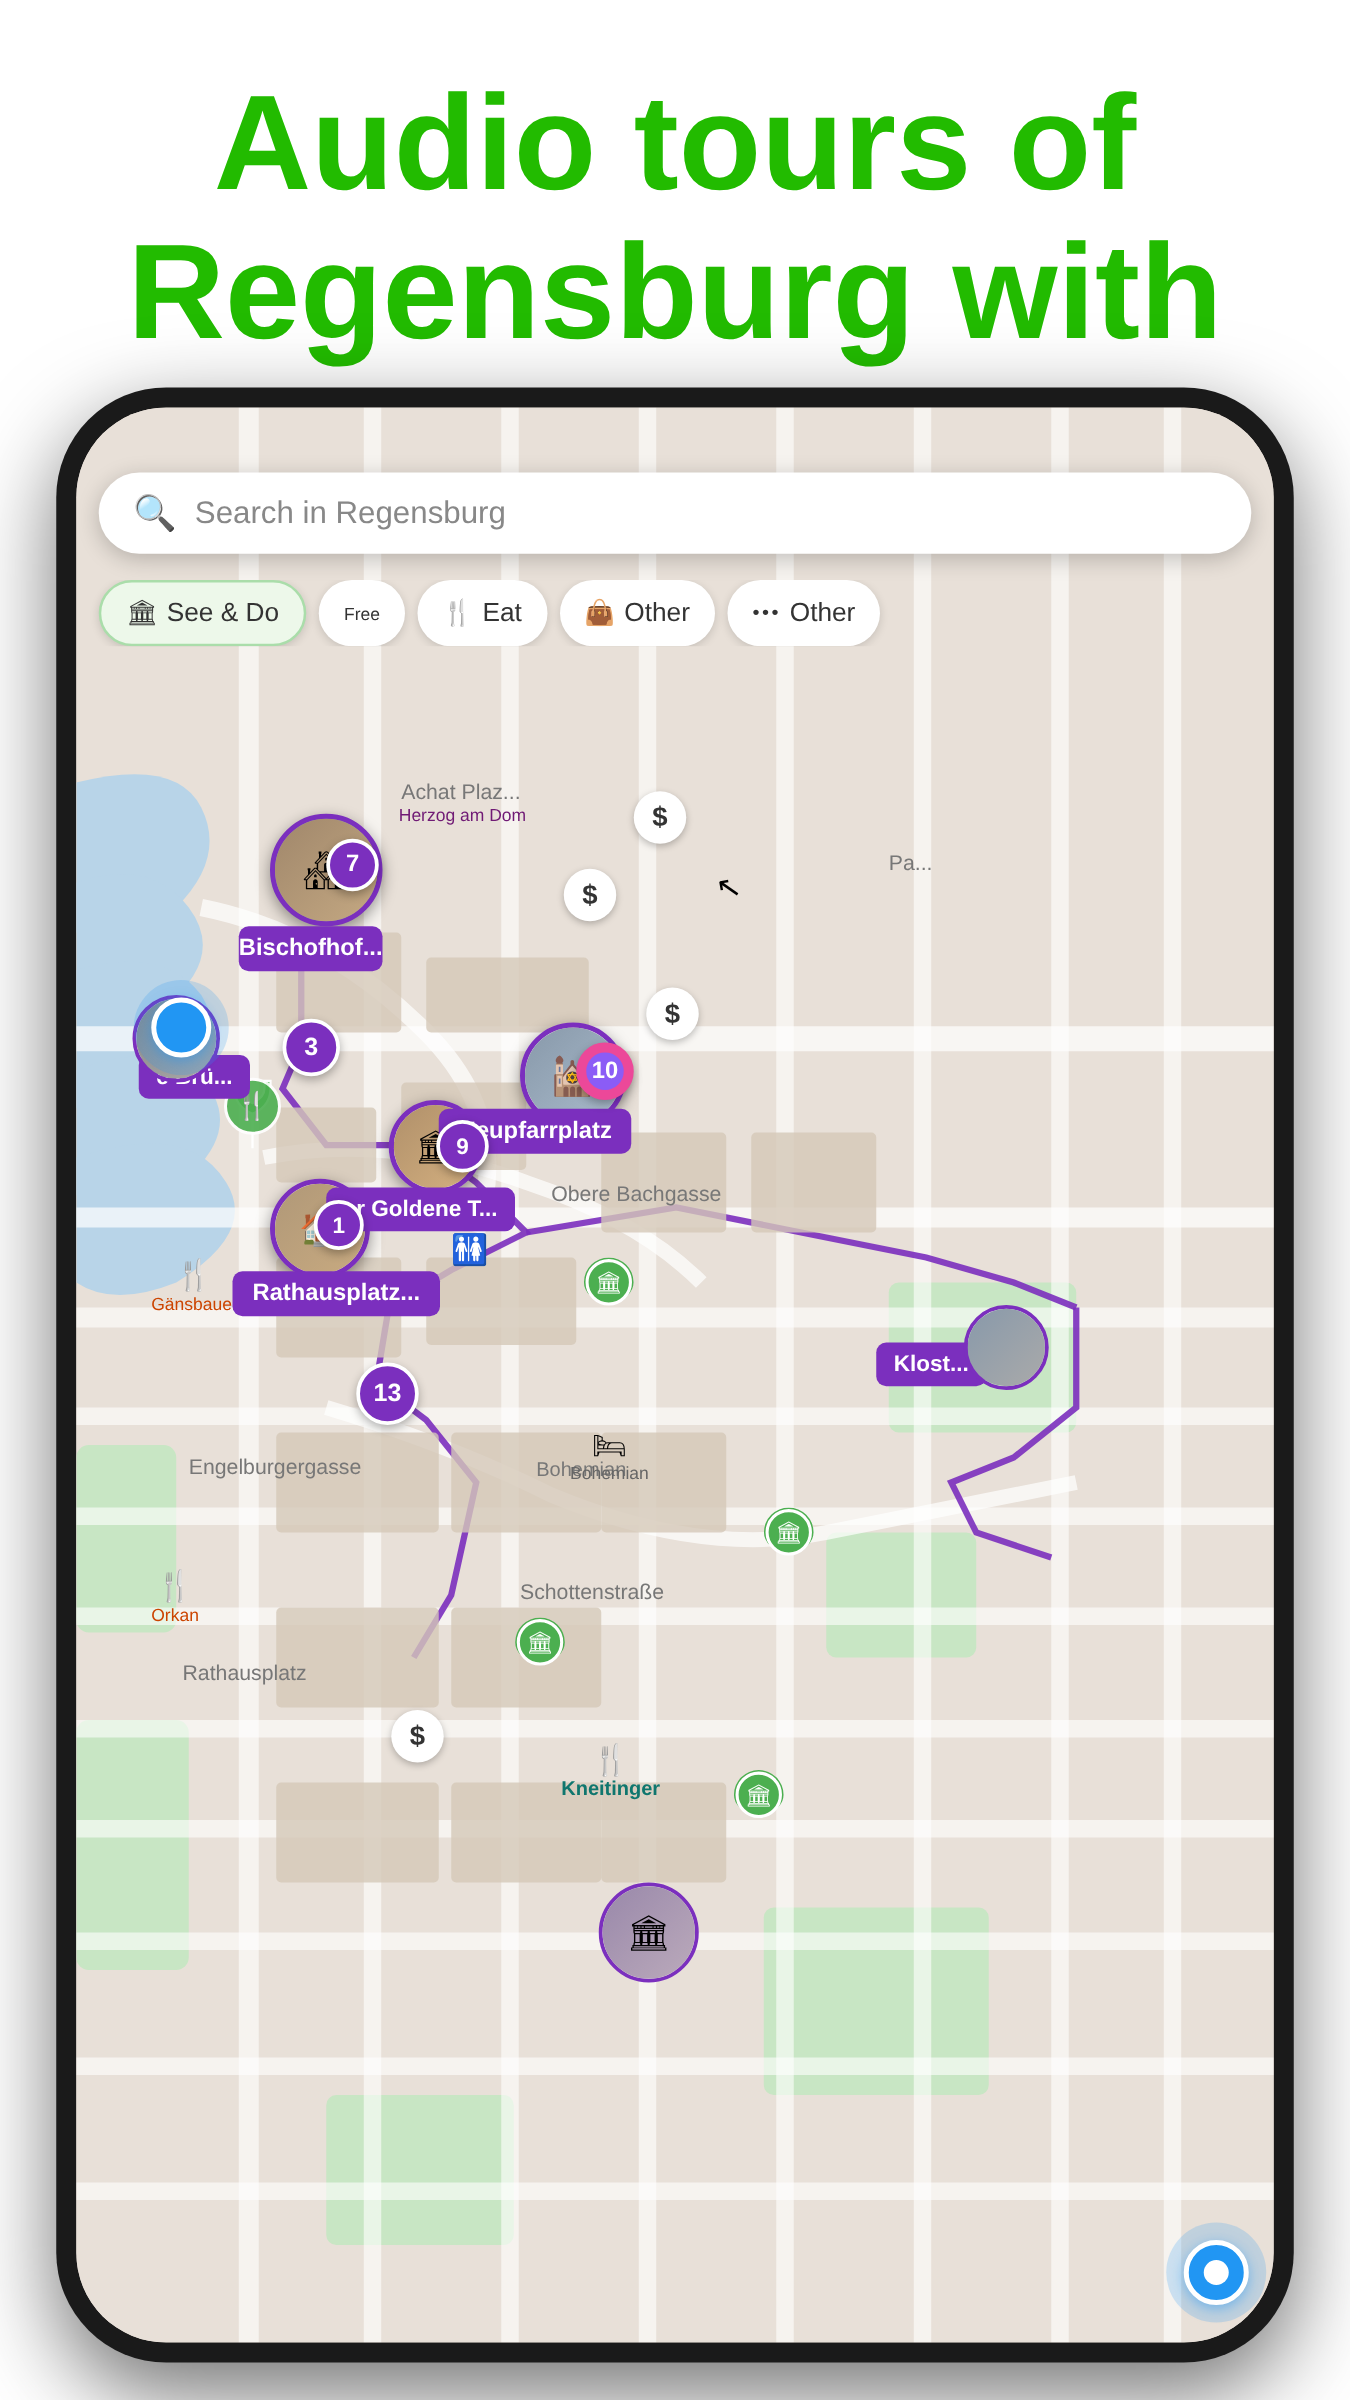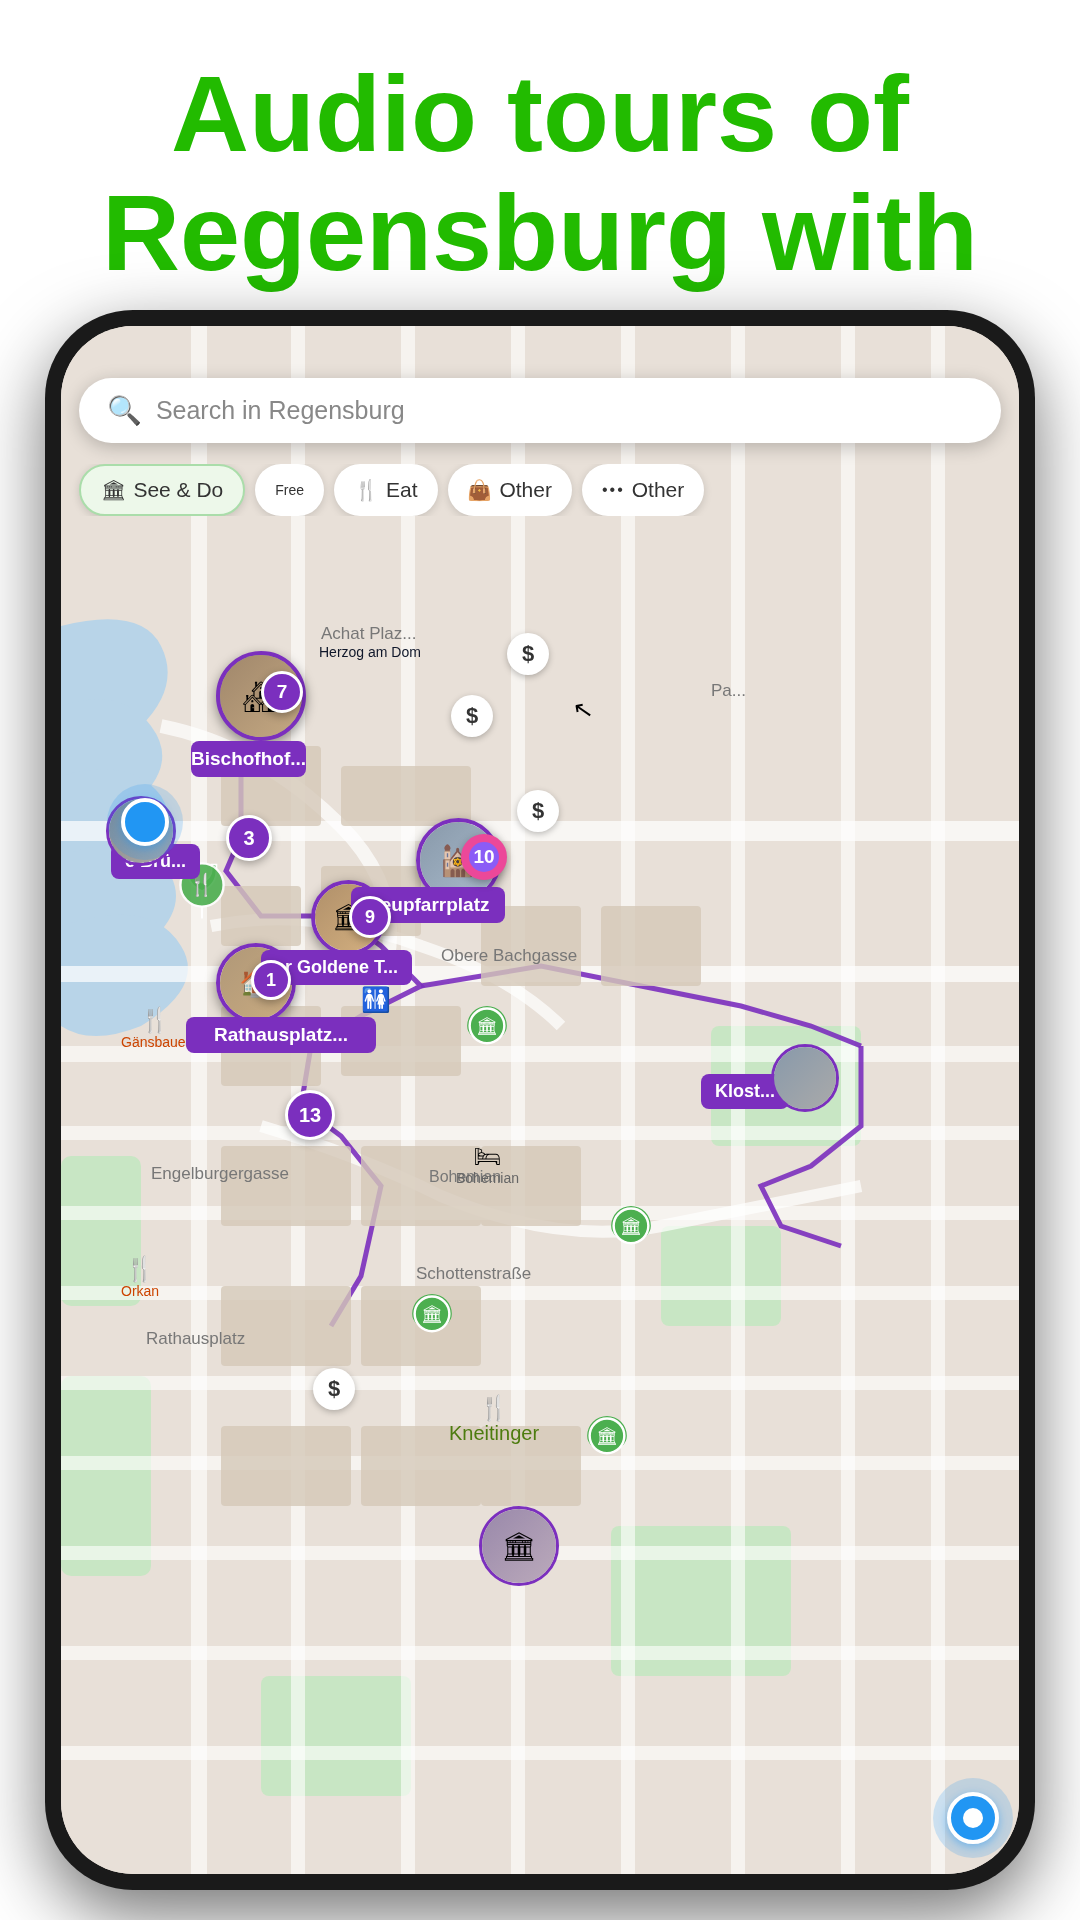--- a/index.html
+++ b/index.html
@@ -99,21 +99,21 @@
     </div>
     <div style="position:absolute; top:938px; left:355px; font-size:17px; color:#777; z-index:8; white-space:nowrap;">
       <span>Schottenstraße</span>
     </div>
     <div style="position:absolute; top:620px; left:380px; font-size:17px; color:#777; z-index:8; white-space:nowrap;">
       <span>Obere Bachgasse</span>
     </div>
     <div style="position:absolute; top:298px; left:260px; font-size:17px; color:#777; z-index:8;">
       Achat Plaz...
     </div>
-    <div style="position:absolute; top:318px; left:258px; font-size:14px; color:#0f172a; z-index:8;">
+    <div style="position:absolute; top:318px; left:258px; font-size:14px; color:#701a75; z-index:8;">
       Herzog am Dom
     </div>
     <div style="position:absolute; top:355px; left:650px; font-size:17px; color:#777; z-index:8;">
       Pa...
     </div>
     <div style="position:absolute; top:842px; left:368px; font-size:16px; color:#777; z-index:8;">
       Bohemian
     </div>
 
     <div style="position:absolute; top:472px; left:60px; width:48px; height:48px;
@@ -182,21 +182,21 @@
     <div style="position:absolute; top:634px; left:190px; background:#7b2fbe; color:white;
                 width:40px; height:40px; border-radius:50%; display:flex; align-items:center;
                 justify-content:center; font-weight:700; font-size:18px; border:3px solid white;
                 box-shadow:0 3px 8px rgba(0,0,0,0.3); z-index:13;">1</div>
 
     <div style="position:absolute; top:624px; left:200px; background:#7b2fbe;
                 color:white; padding:7px 14px; border-radius:8px; font-size:18px;
                 font-weight:600; z-index:12; white-space:nowrap;">er Goldene T...</div>
 
     <div style="position:absolute; top:691px; left:125px; background:#7b2fbe;
-                color:white; padding:7px 28px; border-radius:8px; font-size:19px;
+                color:white; padding:7px 16px; border-radius:8px; font-size:19px;
                 font-weight:600; z-index:12; white-space:nowrap;">Rathausplatz...</div>
 
     <div style="position:absolute; top:764px; left:224px; background:#7b2fbe; color:white;
                 width:50px; height:50px; border-radius:50%; display:flex; align-items:center;
                 justify-content:center; font-weight:700; font-size:20px; border:3px solid white;
                 box-shadow:0 3px 8px rgba(0,0,0,0.3); z-index:12;">13</div>
 
     <div style="position:absolute; top:748px; left:640px; background:#7b2fbe;
                 color:white; padding:7px 14px; border-radius:8px; font-size:18px;
                 font-weight:600; z-index:12; white-space:nowrap;">Klost...</div>
@@ -268,21 +268,21 @@
       <div style="font-size:14px; color:#cc4400; font-weight:500; white-space:nowrap;">Gänsbauer</div>
     </div>
 
     <div style="position:absolute; top:929px; left:60px; z-index:11; text-align:center;">
       <div style="color:#cc4400; font-size:24px;">🍴</div>
       <div style="font-size:14px; color:#cc4400; font-weight:500;">Orkan</div>
     </div>
 
     <div style="position:absolute; top:1068px; left:388px; z-index:11; text-align:center;">
       <div style="color:#cc4400; font-size:24px;">🍴</div>
-      <div style="font-size:20px; color:#4d7c0f; font-weight:400;">Kneitinger</div>
+      <div style="font-size:16px; color:#0f766e; font-weight:700;">Kneitinger</div>
     </div>
 
     <div style="position:absolute; top:818px; left:395px; z-index:11; text-align:center;">
       <div style="font-size:22px;">🛏</div>
       <div style="font-size:14px; color:#666; font-weight:500;">Bohemian</div>
     </div>
 
     <div style="position:absolute; top:660px; left:300px; z-index:11; font-size:24px;">🚻</div>
 
     <div style="position:absolute; top:1180px; left:418px; width:80px; height:80px;

